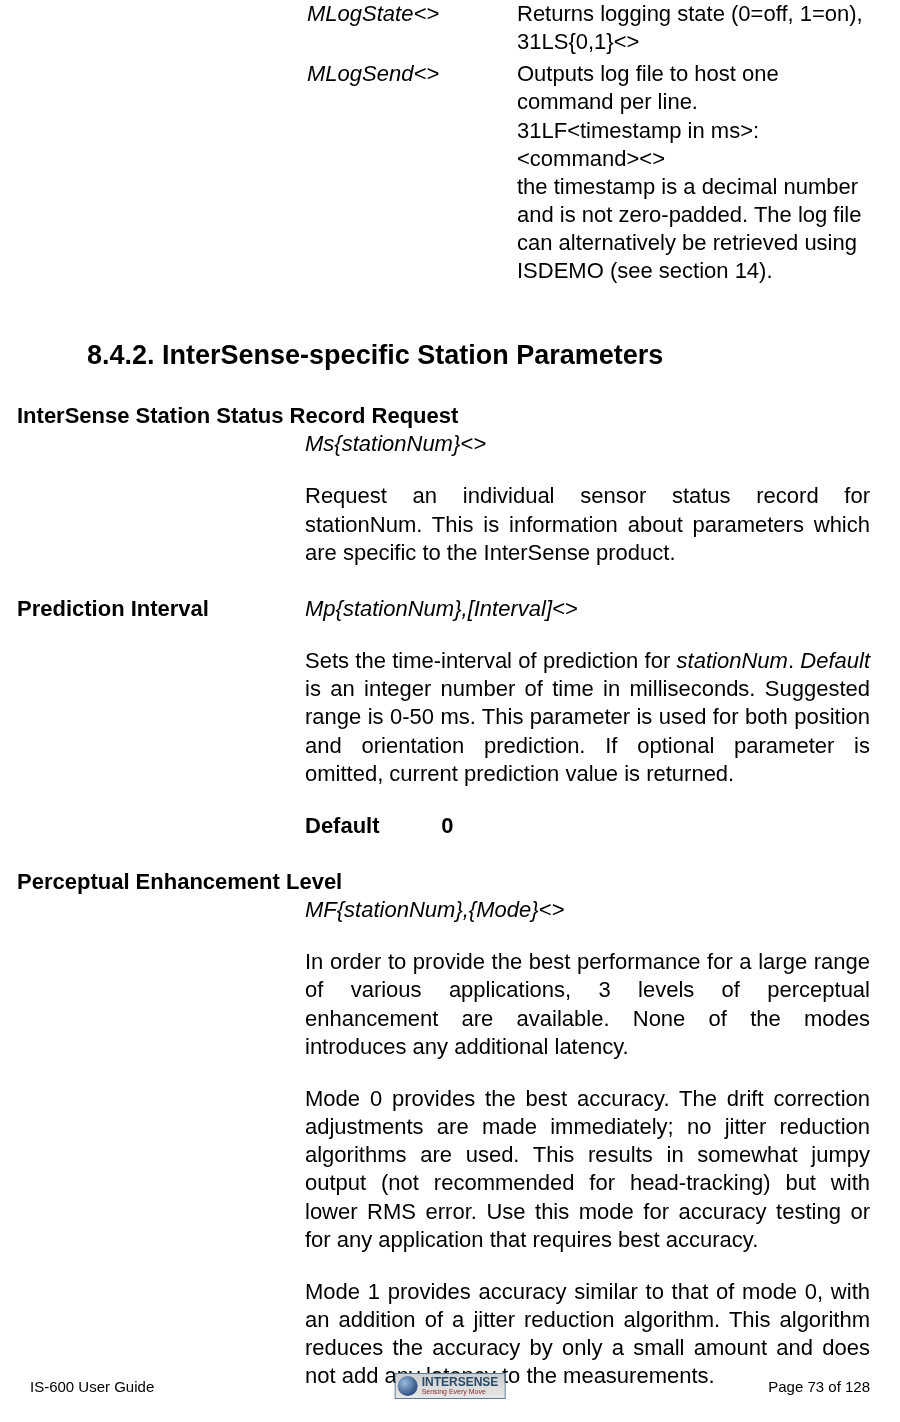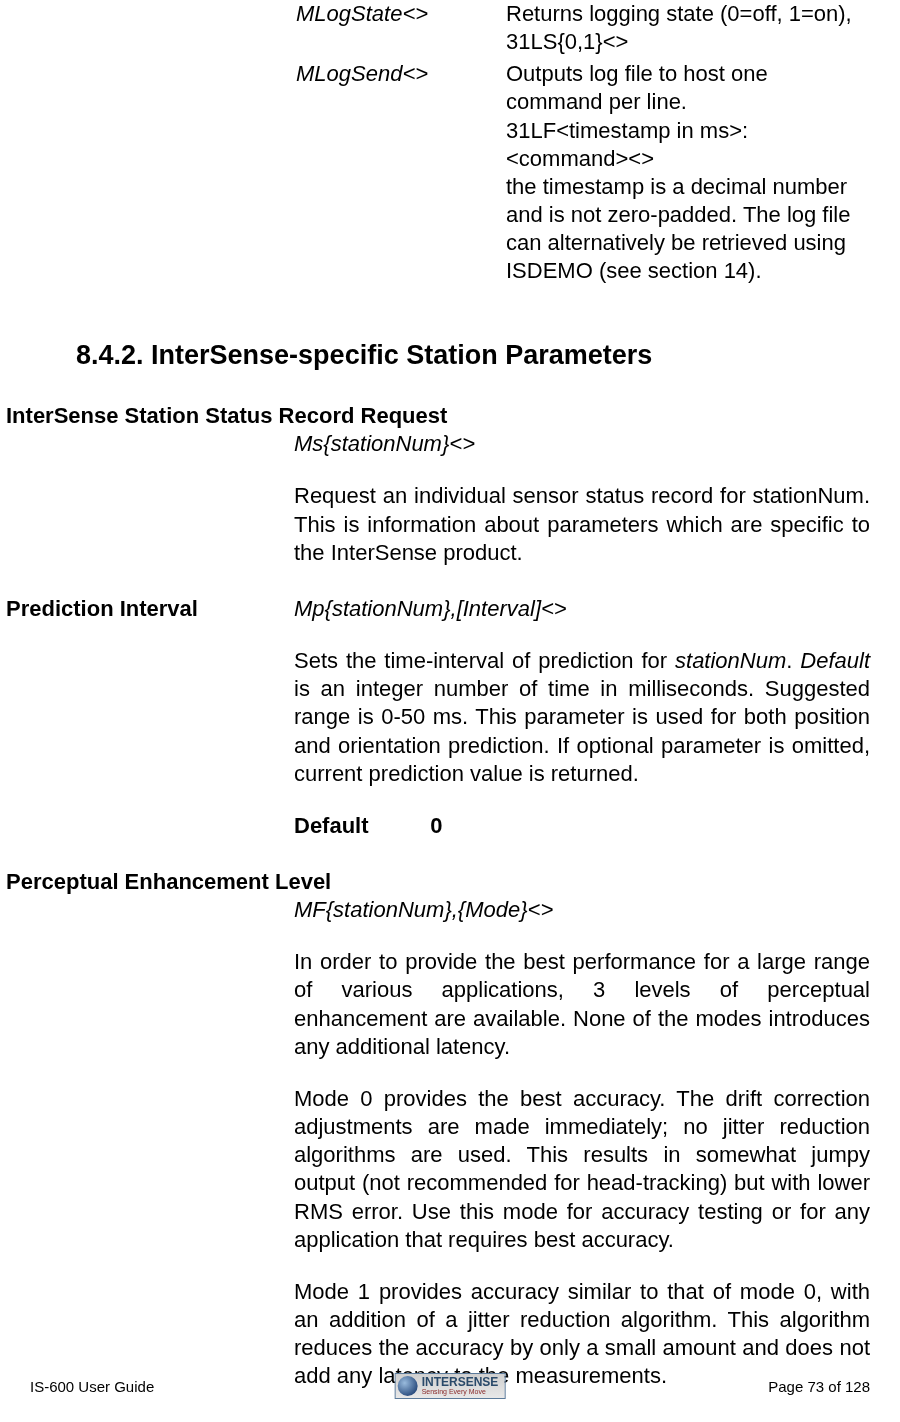--- a/index.html
+++ b/index.html
@@ -7,21 +7,21 @@
     padding: 0;
     background: #fff;
     font-family: Arial, Helvetica, sans-serif;
     color: #000;
     width: 900px;
   }
   .page {
     box-sizing: border-box;
     width: 900px;
     min-height: 1422px;
-    padding: 0 30px 0 6px;
+    padding: 0 30px 0 17px;
     position: relative;
     font-size: 22px;
     line-height: 1.28;
   }
   .indent-cmd {
     display: flex;
     align-items: flex-start;
     margin-left: 290px;
     margin-bottom: 4px;
   }

